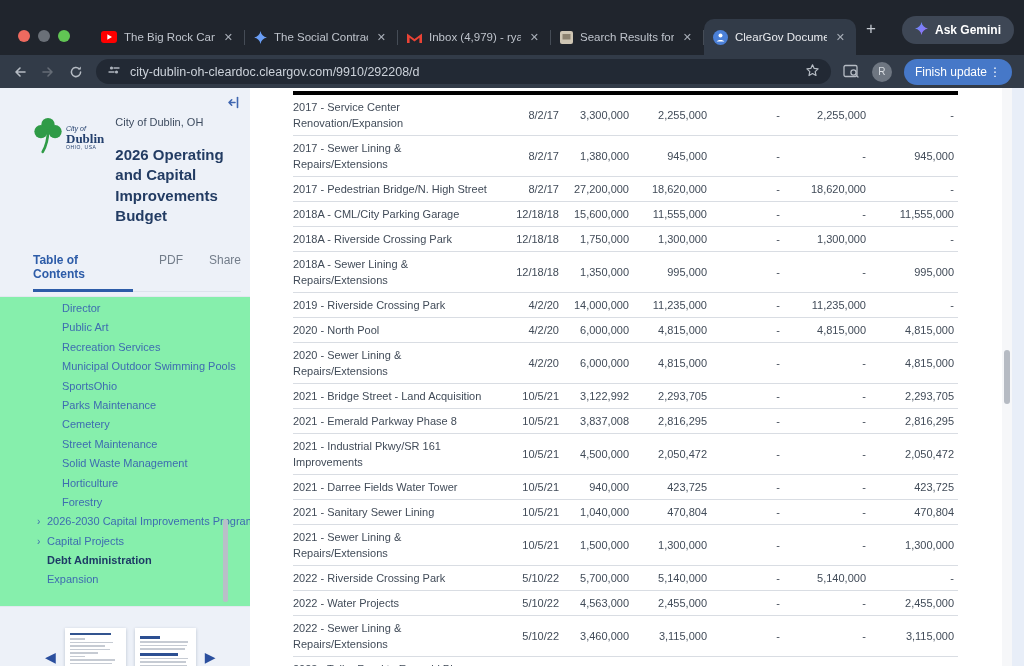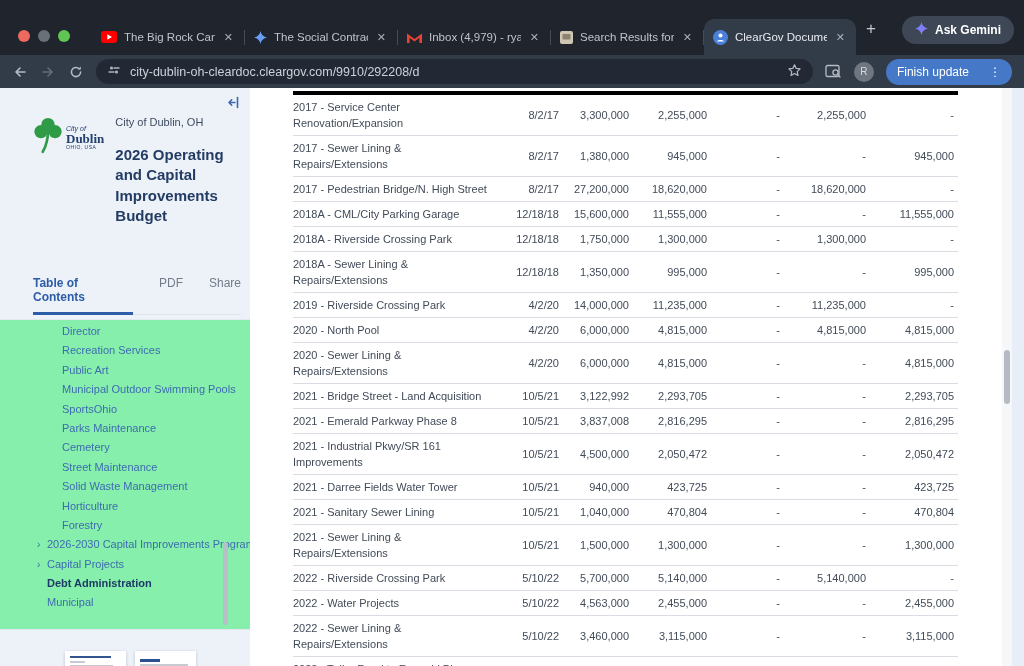--- a/index.html
+++ b/index.html
@@ -25,37 +25,37 @@
                  border-radius:15px; padding:6px 13px; font-size:12px; font-weight:bold;
                  display:flex; gap:7px; align-items:center; }
   .toolbar { height:33px; background:#323b48; display:flex; align-items:center; padding:0 12px; gap:12px; }
   .nav-ic { display:flex; align-items:center; }
   .urlpill { flex:1; height:25px; background:#222934; border-radius:13px; display:flex;
              align-items:center; padding:0 11px; gap:9px; color:#ccd2da; font-size:12.5px; }
   .url-text { flex:1; overflow:hidden; white-space:nowrap; }
   .avatar { width:20px; height:20px; border-radius:50%; background:#6e7681; color:#d7dbe0;
             font-size:10px; display:flex; align-items:center; justify-content:center; }
   .update-pill { background:#4678c8; color:#fff; border-radius:14px; padding:6px 11px;
-                 font-size:12px; display:flex; gap:20px; align-items:center; }
+                 font-size:12px; display:flex; gap:2px; align-items:center; }
   .kebab { font-size:12px; letter-spacing:0; }
 
   
   .app { display:flex; height:578px; }
   .sidebar { width:250px; background:#edf1f8; flex-shrink:0; position:relative; }
   .collapse-btn { position:absolute; top:7px; right:9px; }
   .brand { display:flex; gap:11px; padding:28px 10px 0 33px; }
   .logo-box { display:flex; gap:3px; align-items:flex-start; flex-shrink:0; }
   .logo-text { color:#24406e; line-height:1; padding-top:9px; }
   .logo-cityof { font-style:italic; font-size:7px; }
   .logo-dublin { font-family:"Liberation Serif", serif; font-weight:bold; font-size:13px; }
   .logo-ohio { font-size:5px; letter-spacing:.5px; }
   .brand-org { font-size:11px; color:#3e4c60; margin-bottom:17px; }
   .brand-title { font-size:15px; font-weight:bold; color:#233c63; line-height:1.35; }
   .side-tabs { display:flex; gap:26px; margin:27px 9px 0 33px; border-bottom:1px solid #dde3ec; }
-  .side-tab { font-size:12px; color:#737d8a; padding-bottom:8px;margin-top:23px; }
+  .side-tab { font-size:12px; color:#737d8a; padding-bottom:8px; }
   .side-tab.active { color:#2d5ca8; font-weight:bold; border-bottom:3px solid #2d5ca8; margin-bottom:-1px; }
   .toc { background:#86efac; border-top:1px solid #e3e8f0; border-bottom:1px solid #e3e8f0;
          height:311px; margin-top:4px; position:relative; overflow:hidden; padding-top:2px; }
   .toc-item { height:19.4px; line-height:19.4px; font-size:11px; color:#3e6cb0;
               padding-left:62px; white-space:nowrap; overflow:hidden; }
   .toc-item.top { padding-left:47px; position:relative; }
   .toc-item .chev { position:absolute; left:37px; top:0; font-size:10px; color:#3e6cb0; }
   .toc-item.active { color:#1d3a66; font-weight:bold; }
   .toc-scrollbar { position:absolute; right:22px; top:222px; width:5px; height:83px;
                    background:#b9bfc8; border-radius:3px; }
@@ -242,34 +242,34 @@
       </div>
     </div>
     <div class="side-tabs">
       <span class="side-tab active">Table of Contents</span>
       <span class="side-tab">PDF</span>
       <span class="side-tab">Share</span>
     </div>
     <div class="toc" id="toc">
 
     <div class="toc-item sub"><span>Director</span></div>
+        <div class="toc-item sub"><span>Public Art</span></div>
         <div class="toc-item sub"><span>Recreation Services</span></div>
-        <div class="toc-item sub"><span>Public Art</span></div>
         <div class="toc-item sub"><span>Municipal Outdoor Swimming Pools</span></div>
         <div class="toc-item sub"><span>SportsOhio</span></div>
         <div class="toc-item sub"><span>Parks Maintenance</span></div>
         <div class="toc-item sub"><span>Cemetery</span></div>
         <div class="toc-item sub"><span>Street Maintenance</span></div>
         <div class="toc-item sub"><span>Solid Waste Management</span></div>
         <div class="toc-item sub"><span>Horticulture</span></div>
         <div class="toc-item sub"><span>Forestry</span></div>
         <div class="toc-item top"><span class="chev">›</span><span>2026-2030 Capital Improvements Program</span></div>
         <div class="toc-item top"><span class="chev">›</span><span>Capital Projects</span></div>
         <div class="toc-item top active"><span>Debt Administration</span></div>
-        <div class="toc-item top"><span>Municipal</span></div>
+        <div class="toc-item top"><span>Expansion</span></div>
         <div class="toc-scrollbar"></div>
       </div>
     <div class="thumbs">
       <span class="thumb-arrow">◀</span>
       <div class="thumb">
         <div class="t-title" style="width:80%"></div>
         <div class="t-line" style="width:30%"></div>
           <div class="t-line" style="width:85%"></div>
         <div class="t-line" style="width:70%"></div>
           <div class="t-line" style="width:78%"></div>

